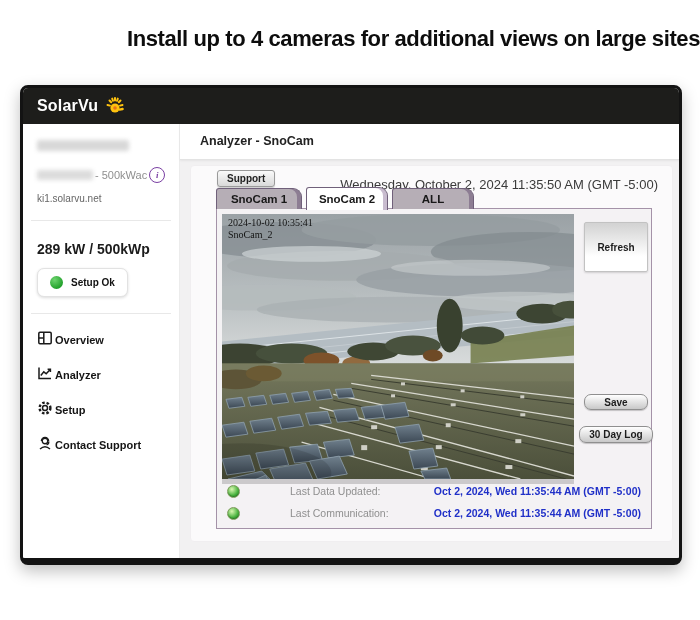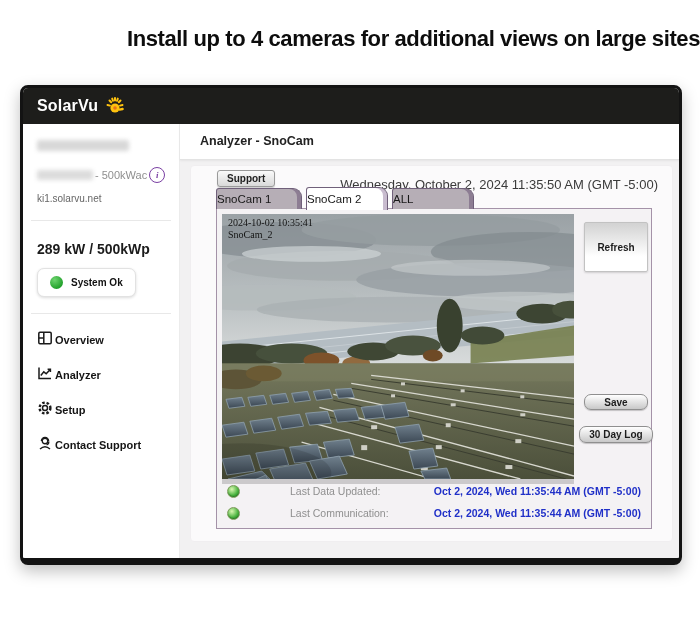--- a/index.html
+++ b/index.html
@@ -68,22 +68,22 @@
     background:#fbfafb;border:1px solid #f0eef0;border-radius:4px;
   }
   .manual-btn{
     position:absolute;left:26px;top:4px;padding:2px 9px;font-size:10px;font-weight:bold;
     color:#222;background:linear-gradient(#fafafa,#d9d9d9);border:1px solid #9a9a9a;
     border-radius:3px;box-shadow:0 1px 1px rgba(0,0,0,0.18);cursor:pointer;
   }
   .datetime{position:absolute;right:14px;top:11px;font-size:13px;color:#3a3a3a;}
   .tabs{position:absolute;left:25px;top:21px;display:flex;align-items:flex-end;gap:4px;z-index:2;}
   .tab{
-    box-sizing:border-box;height:21px;line-height:20px;text-align:left;
-    font-size:11.5px;font-weight:normal;color:#181818;background:#b6aeb6;
+    box-sizing:border-box;height:21px;line-height:20px;text-align:center;
+    font-size:11.5px;font-weight:bold;color:#181818;background:#b6aeb6;
     border:1px solid #70607a;border-bottom:none;border-radius:3px 9px 0 0;
     box-shadow:inset -4px 0 0 #8d7d93;cursor:pointer;
   }
   .tab-1{width:86px;}
   .tab-2{width:82px;}
   .tab-3{width:82px;}
   .tab.active{
     background:#ffffff;height:23px;line-height:22px;margin-bottom:-1px;
     box-shadow:inset -4px 0 0 #c9bccf;
   }
@@ -164,21 +164,21 @@
       </div>
 
       <div class="domain">ki1.solarvu.net</div>
 
       <hr class="sb-hr">
 
       <div class="power">289 kW / 500kWp</div>
 
       <div class="sysok">
         <span class="dot"></span>
-        <span class="lbl">System Ok</span>
+        <span class="lbl">Setup Ok</span>
       </div>
 
       <hr class="sb-hr">
 
       <div class="menu">
         <div class="menu-item">
           <span>
             <svg viewBox="0 0 16 16" fill="none" stroke="#1a1a1a" stroke-width="1.5">
               <rect x="1.8" y="2.2" width="12.4" height="11.6" rx="1.2"></rect>
               <line x1="6.8" y1="2.2" x2="6.8" y2="13.8"></line>

